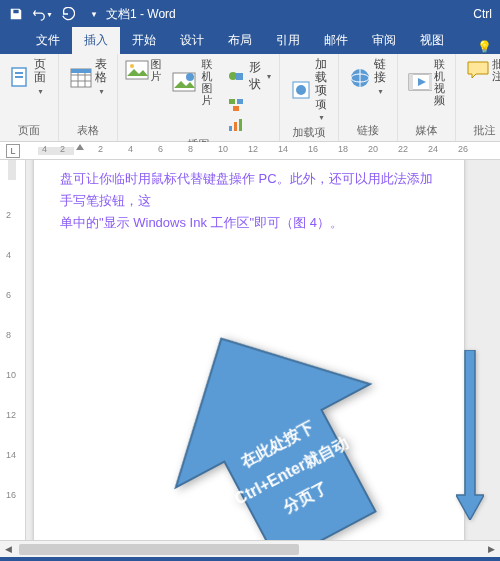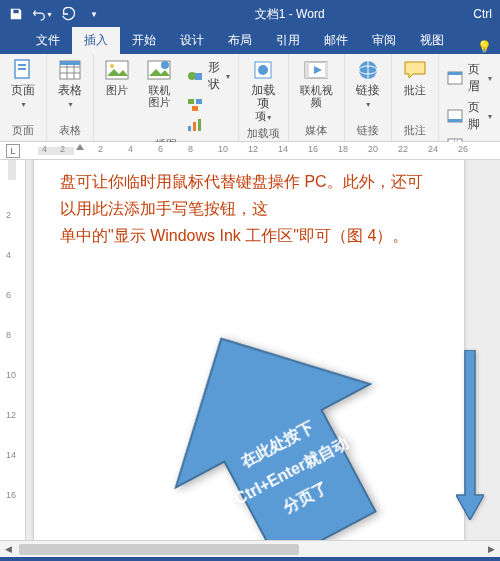--- a/index.html
+++ b/index.html
@@ -1,49 +1,49 @@
 <!DOCTYPE html>
 <html><head>
 <meta charset="utf-8">
 <style>
 *{margin:0;padding:0;box-sizing:border-box;font-family:"Microsoft YaHei",sans-serif;font-size:12px}
 body{width:500px;height:561px;overflow:hidden;background:#fff}
 .titlebar{height:28px;background:linear-gradient(#2b579a,#2b579a);display:flex;align-items:center;color:#fff;padding:0 4px}
 .qat{display:flex;gap:2px;align-items:center}
 .qat-btn{width:24px;height:22px;display:flex;align-items:center;justify-content:center;color:#fff}
-.title-center{flex:1;text-align:center;font-size:12px;color:#fff}
+.title-center{flex:1;text-align:left;font-size:12px;color:#fff}
 .title-right{color:#fff;font-size:12px;padding-right:4px}
 .tabs{height:26px;background:#2b579a;display:flex;align-items:end;padding-left:24px;color:#fff}
 .tab{padding:5px 12px;font-size:12px;cursor:pointer}
 .tab.active{background:#f3f3f3;color:#2b579a}
 .tell-me{margin-left:auto;display:flex;align-items:center;gap:4px;padding:0 8px;color:#cfe0f4;font-size:11px}
 .ribbon{height:88px;background:#f3f3f3;border-bottom:1px solid #d4d4d4;display:flex}
 .rgroup{display:flex;flex-direction:column;border-right:1px solid #e1e1e1;padding:2px 4px}
 .rgroup-body{flex:1;display:flex;align-items:flex-start;gap:2px}
 .rgroup-label{text-align:center;font-size:11px;color:#666;padding:1px 0}
-.big-btn{display:flex;flex-direction:column;align-items:center;justify-content:center;padding:2px 6px;gap:2px;cursor:pointer;min-width:38px}
+.big-btn{display:flex;flex-direction:row;align-items:center;justify-content:center;padding:2px 6px;gap:2px;cursor:pointer;min-width:38px}
 .big-btn .ico{width:24px;height:24px;display:flex;align-items:center;justify-content:center}
 .big-btn .lbl{font-size:11px;color:#444;text-align:center;line-height:1.1}
 .small-col{display:flex;flex-direction:column;gap:2px;padding:2px}
 .small-btn{display:flex;align-items:center;gap:5px;padding:1px 2px;font-size:11px;color:#444;cursor:pointer}
 .small-ico{width:16px;height:16px;display:flex;align-items:center;justify-content:center}
 .carets{font-size:8px;color:#666;margin-left:1px}
 .ruler-h{height:18px;background:#fff;border-bottom:1px solid #d4d4d4;display:flex;align-items:center;padding-left:30px;position:relative}
 .ruler-h .corner{position:absolute;left:6px;top:2px;width:14px;height:14px;border:1px solid #999;display:flex;align-items:center;justify-content:center;font-size:9px;color:#666}
 .ruler-scale{position:relative;width:440px;height:14px;margin-left:8px}
 .ruler-grey{position:absolute;left:0;top:3px;height:8px;background:#e5e5e5}
 .ruler-mark{position:absolute;top:0;font-size:9px;color:#888}
 .ruler-tri{position:absolute;top:0;width:0;height:0;border-left:4px solid transparent;border-right:4px solid transparent;border-bottom:6px solid #888}
 .doc-area{display:flex;height:380px;background:#ededed}
 .ruler-v{width:26px;background:#fff;border-right:1px solid #d4d4d4;position:relative}
 .ruler-v .vgrey{position:absolute;left:8px;width:8px;background:#e5e5e5}
 .ruler-v .vmark{position:absolute;left:6px;font-size:9px;color:#888}
 .page-wrap{flex:1;overflow:hidden;position:relative;background:#ededed}
 .page{position:absolute;left:8px;top:-10px;width:430px;background:#fff;box-shadow:0 1px 4px rgba(0,0,0,0.25);padding:18px 26px;min-height:500px}
-.body-text{font-size:16px;color:#c2410c;line-height:1.7}
+.body-text{font-size:13px;color:#8b5cf6;line-height:1.7}
 .arrow-shape{position:absolute;left:120px;top:160px;transform:rotate(-28deg)}
 .arrow-shape svg{filter:drop-shadow(2px 3px 4px rgba(0,0,0,0.3))}
 .arrow-text{fill:#fff;font-size:16px;font-weight:bold}
 .down-arrow{position:absolute;right:16px;top:190px}
 .down-arrow svg{filter:drop-shadow(1px 1px 2px rgba(0,0,0,0.2))}
 .scroll-h{height:17px;background:#f3f3f3;border-top:1px solid #d4d4d4;display:flex;align-items:center}
 .scroll-btn{width:17px;height:15px;display:flex;align-items:center;justify-content:center;color:#666;font-size:9px}
 .scroll-track{flex:1;height:15px;background:#f3f3f3;position:relative}
 .scroll-thumb{position:absolute;left:2px;top:2px;height:11px;width:280px;background:#cdcdcd;border-radius:2px}
 .statusbar{height:24px;background:#2b579a;display:flex;align-items:center;color:#fff;padding:0 8px;gap:14px;font-size:11px}
@@ -195,47 +195,47 @@
         <div class="lbl"><span>加载项</span><br>项<span class="carets">▾</span></div>
       </div>
     </div>
     <div class="rgroup-label">加载项</div>
   </div>
 
   <div class="rgroup">
     <div class="rgroup-body">
       <div class="big-btn">
         <div class="ico">
+            <svg width="22" height="22">
+              <circle cx="11" cy="11" r="9" fill="#5b9bd5"></circle>
+              <ellipse cx="11" cy="11" rx="9" ry="4" fill="none" stroke="#fff"></ellipse>
+              <line x1="11" y1="2" x2="11" y2="20" stroke="#fff"></line>
+            </svg>
+          </div>
+        <div class="lbl"><span>链接</span><span class="carets">▾</span></div>
+      </div>
+    </div>
+    <div class="rgroup-label">链接</div>
+  </div>
+
+  <div class="rgroup">
+    <div class="rgroup-body">
+      <div class="big-btn">
+        <div class="ico">
             <svg width="26" height="18">
               <rect x="1" y="1" width="24" height="16" fill="#fff" stroke="#888"></rect>
               <rect x="1" y="1" width="4" height="16" fill="#ddd"></rect>
               <rect x="21" y="1" width="4" height="16" fill="#ddd"></rect>
               <path d="M10 5 L18 9 L10 13 Z" fill="#5b9bd5"></path>
             </svg>
           </div>
         <div class="lbl">联机视频</div>
       </div>
     </div>
     <div class="rgroup-label">媒体</div>
-  </div>
-
-  <div class="rgroup">
-    <div class="rgroup-body">
-      <div class="big-btn">
-        <div class="ico">
-            <svg width="22" height="22">
-              <circle cx="11" cy="11" r="9" fill="#5b9bd5"></circle>
-              <ellipse cx="11" cy="11" rx="9" ry="4" fill="none" stroke="#fff"></ellipse>
-              <line x1="11" y1="2" x2="11" y2="20" stroke="#fff"></line>
-            </svg>
-          </div>
-        <div class="lbl"><span>链接</span><span class="carets">▾</span></div>
-      </div>
-    </div>
-    <div class="rgroup-label">链接</div>
   </div>
 
   <div class="rgroup">
     <div class="rgroup-body">
       <div class="big-btn">
         <div class="ico">
             <svg width="24" height="20">
               <path d="M2 2 h20 v12 h-12 l-4 4 v-4 h-4 Z" fill="#ffe699" stroke="#bf9000"></path>
             </svg>
           </div>

